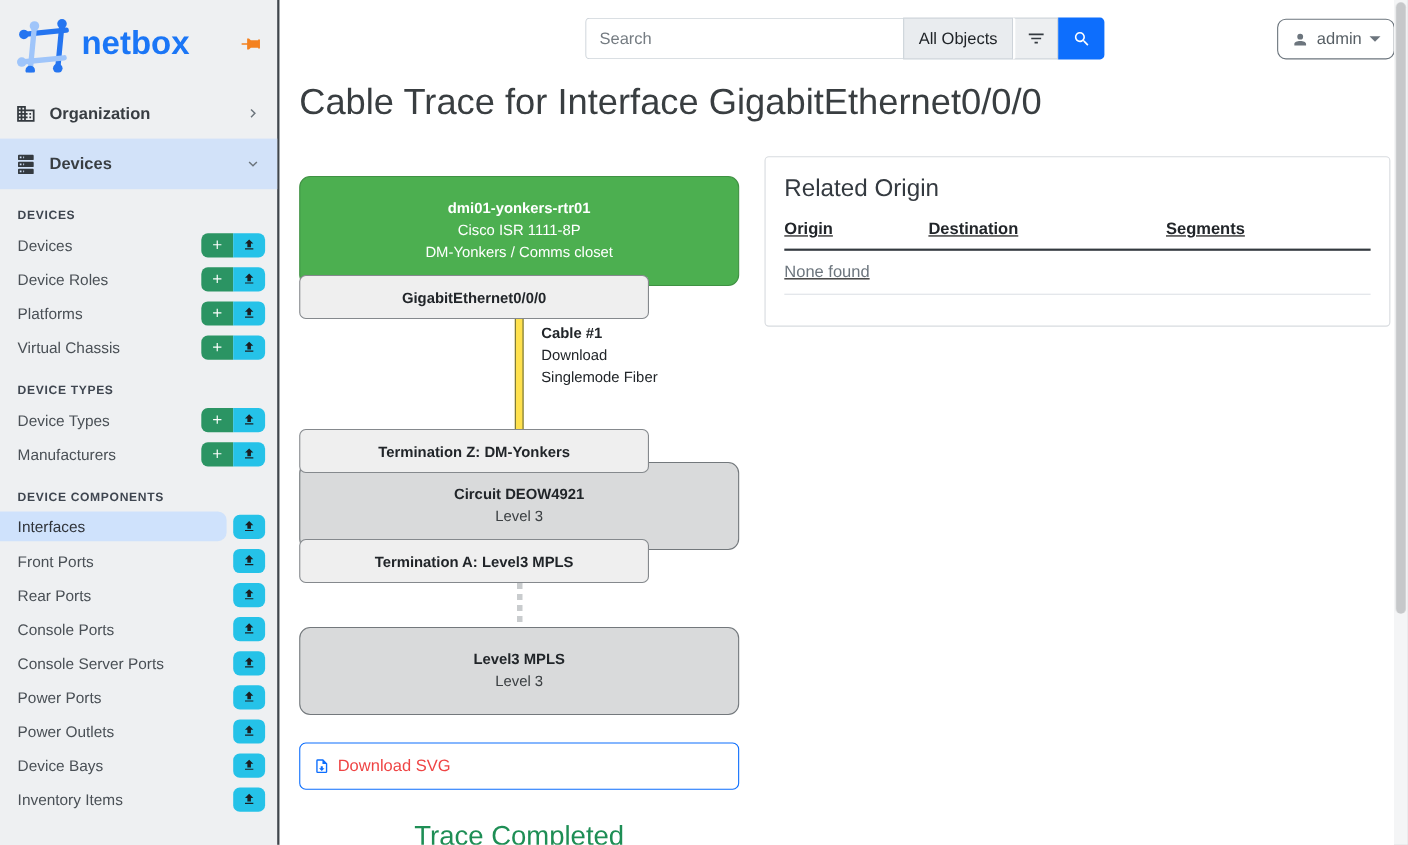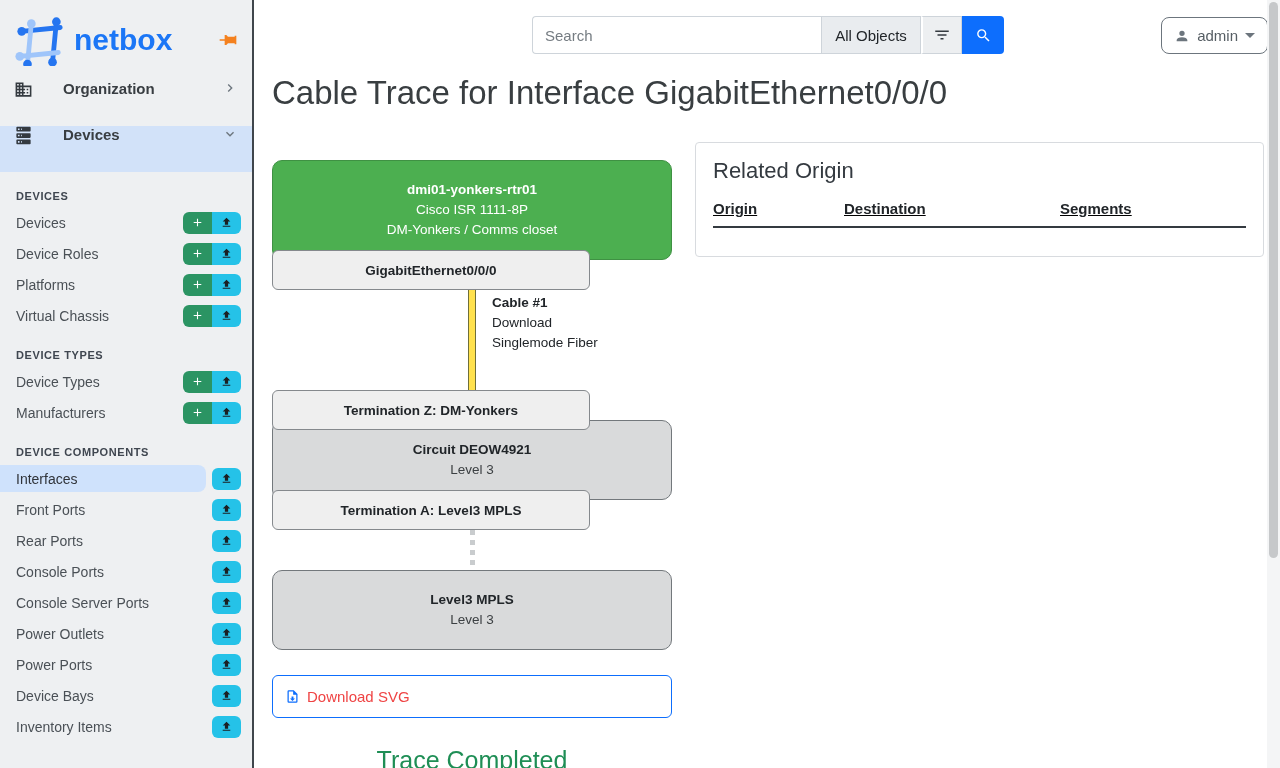--- a/index.html
+++ b/index.html
@@ -7,21 +7,21 @@
     font-family:"Liberation Sans", sans-serif; }
 
   
   .sidebar { position:fixed; left:0; top:0; bottom:0; width:254px;
     background:#eef0f2; border-right:2px solid #40464c; z-index:5; }
   .brand-row { height:80px; display:flex; align-items:center; padding:0 14px; }
   .brand-logo { width:52px; height:52px; }
   .brand-word { font-size:30px; font-weight:700; color:#1b76f6; margin-left:8px; letter-spacing:0; }
   .brand-pin { margin-left:auto; width:20px; height:20px; }
 
-  .nav-row { height:46px; display:flex; align-items:flex-start; padding:0 14px; cursor:pointer;gap:18px; }
+  .nav-row { height:46px; display:flex; align-items:center; padding:0 14px; cursor:pointer; }
   .nav-row.active { background:#d2e2f9; }
   .nav-row .nav-icon { width:19px; height:19px; margin-right:12px; flex:none; }
   .nav-row .nav-label { font-size:15px; font-weight:700; color:#383d42; }
   .nav-row .nav-chev { margin-left:auto; width:16px; height:16px; }
 
   .sec-title { margin:13px 0 0 0; padding:0 16px; height:22px; line-height:22px;
     font-size:11px; font-weight:700; letter-spacing:.6px; color:#3f4650; text-transform:uppercase; }
   .side-item { height:31px; display:flex; align-items:center; padding-right:11px; position:relative; }
   .side-item .item-hit { flex:1; height:27px; display:flex; align-items:center; padding-left:16px;
     font-size:14px; color:#4a5056; border-radius:0 8px 8px 0; margin-right:6px; cursor:pointer; }
@@ -283,31 +283,31 @@
         <div class="item-hit">Console Server Ports</div>
         <div class="btn-group">
           <button class="mini-btn import solo">
             <svg width="13" height="13" viewBox="0 0 24 24">
               <path fill="#1b1f22" d="M9,16V10H5L12,3L19,10H15V16H9M5,20V18H19V20H5Z"></path>
             </svg>
           </button>
         </div>
       </div>
       <div class="side-item">
+        <div class="item-hit">Power Ports</div>
+        <div class="btn-group">
+          <button class="mini-btn import solo">
+            <svg width="13" height="13" viewBox="0 0 24 24">
+              <path fill="#1b1f22" d="M9,16V10H5L12,3L19,10H15V16H9M5,20V18H19V20H5Z"></path>
+            </svg>
+          </button>
+        </div>
+      </div>
+      <div class="side-item">
         <div class="item-hit">Power Outlets</div>
-        <div class="btn-group">
-          <button class="mini-btn import solo">
-            <svg width="13" height="13" viewBox="0 0 24 24">
-              <path fill="#1b1f22" d="M9,16V10H5L12,3L19,10H15V16H9M5,20V18H19V20H5Z"></path>
-            </svg>
-          </button>
-        </div>
-      </div>
-      <div class="side-item">
-        <div class="item-hit">Power Ports</div>
         <div class="btn-group">
           <button class="mini-btn import solo">
             <svg width="13" height="13" viewBox="0 0 24 24">
               <path fill="#1b1f22" d="M9,16V10H5L12,3L19,10H15V16H9M5,20V18H19V20H5Z"></path>
             </svg>
           </button>
         </div>
       </div>
       <div class="side-item">
         <div class="item-hit">Device Bays</div>
@@ -416,20 +416,23 @@
     </div>
 
     <div class="card">
       <div class="card-title">Related Origin</div>
       <div class="rp-table">
         <div class="rp-head" id="rp-head">
             <div class="rp-col" style="width: 131px;">Origin</div>
             <div class="rp-col" style="width: 216px;">Destination</div>
             <div class="rp-col" style="flex: 1 1 0%;">Segments</div>
           </div>
+        <div class="rp-row">
+          <span class="rp-empty">None found</span>
+        </div>
       </div>
     </div>
 
   </div>
 </div>
 
 <div class="win-scroll">
   <div class="win-thumb"></div>
 </div>
 

